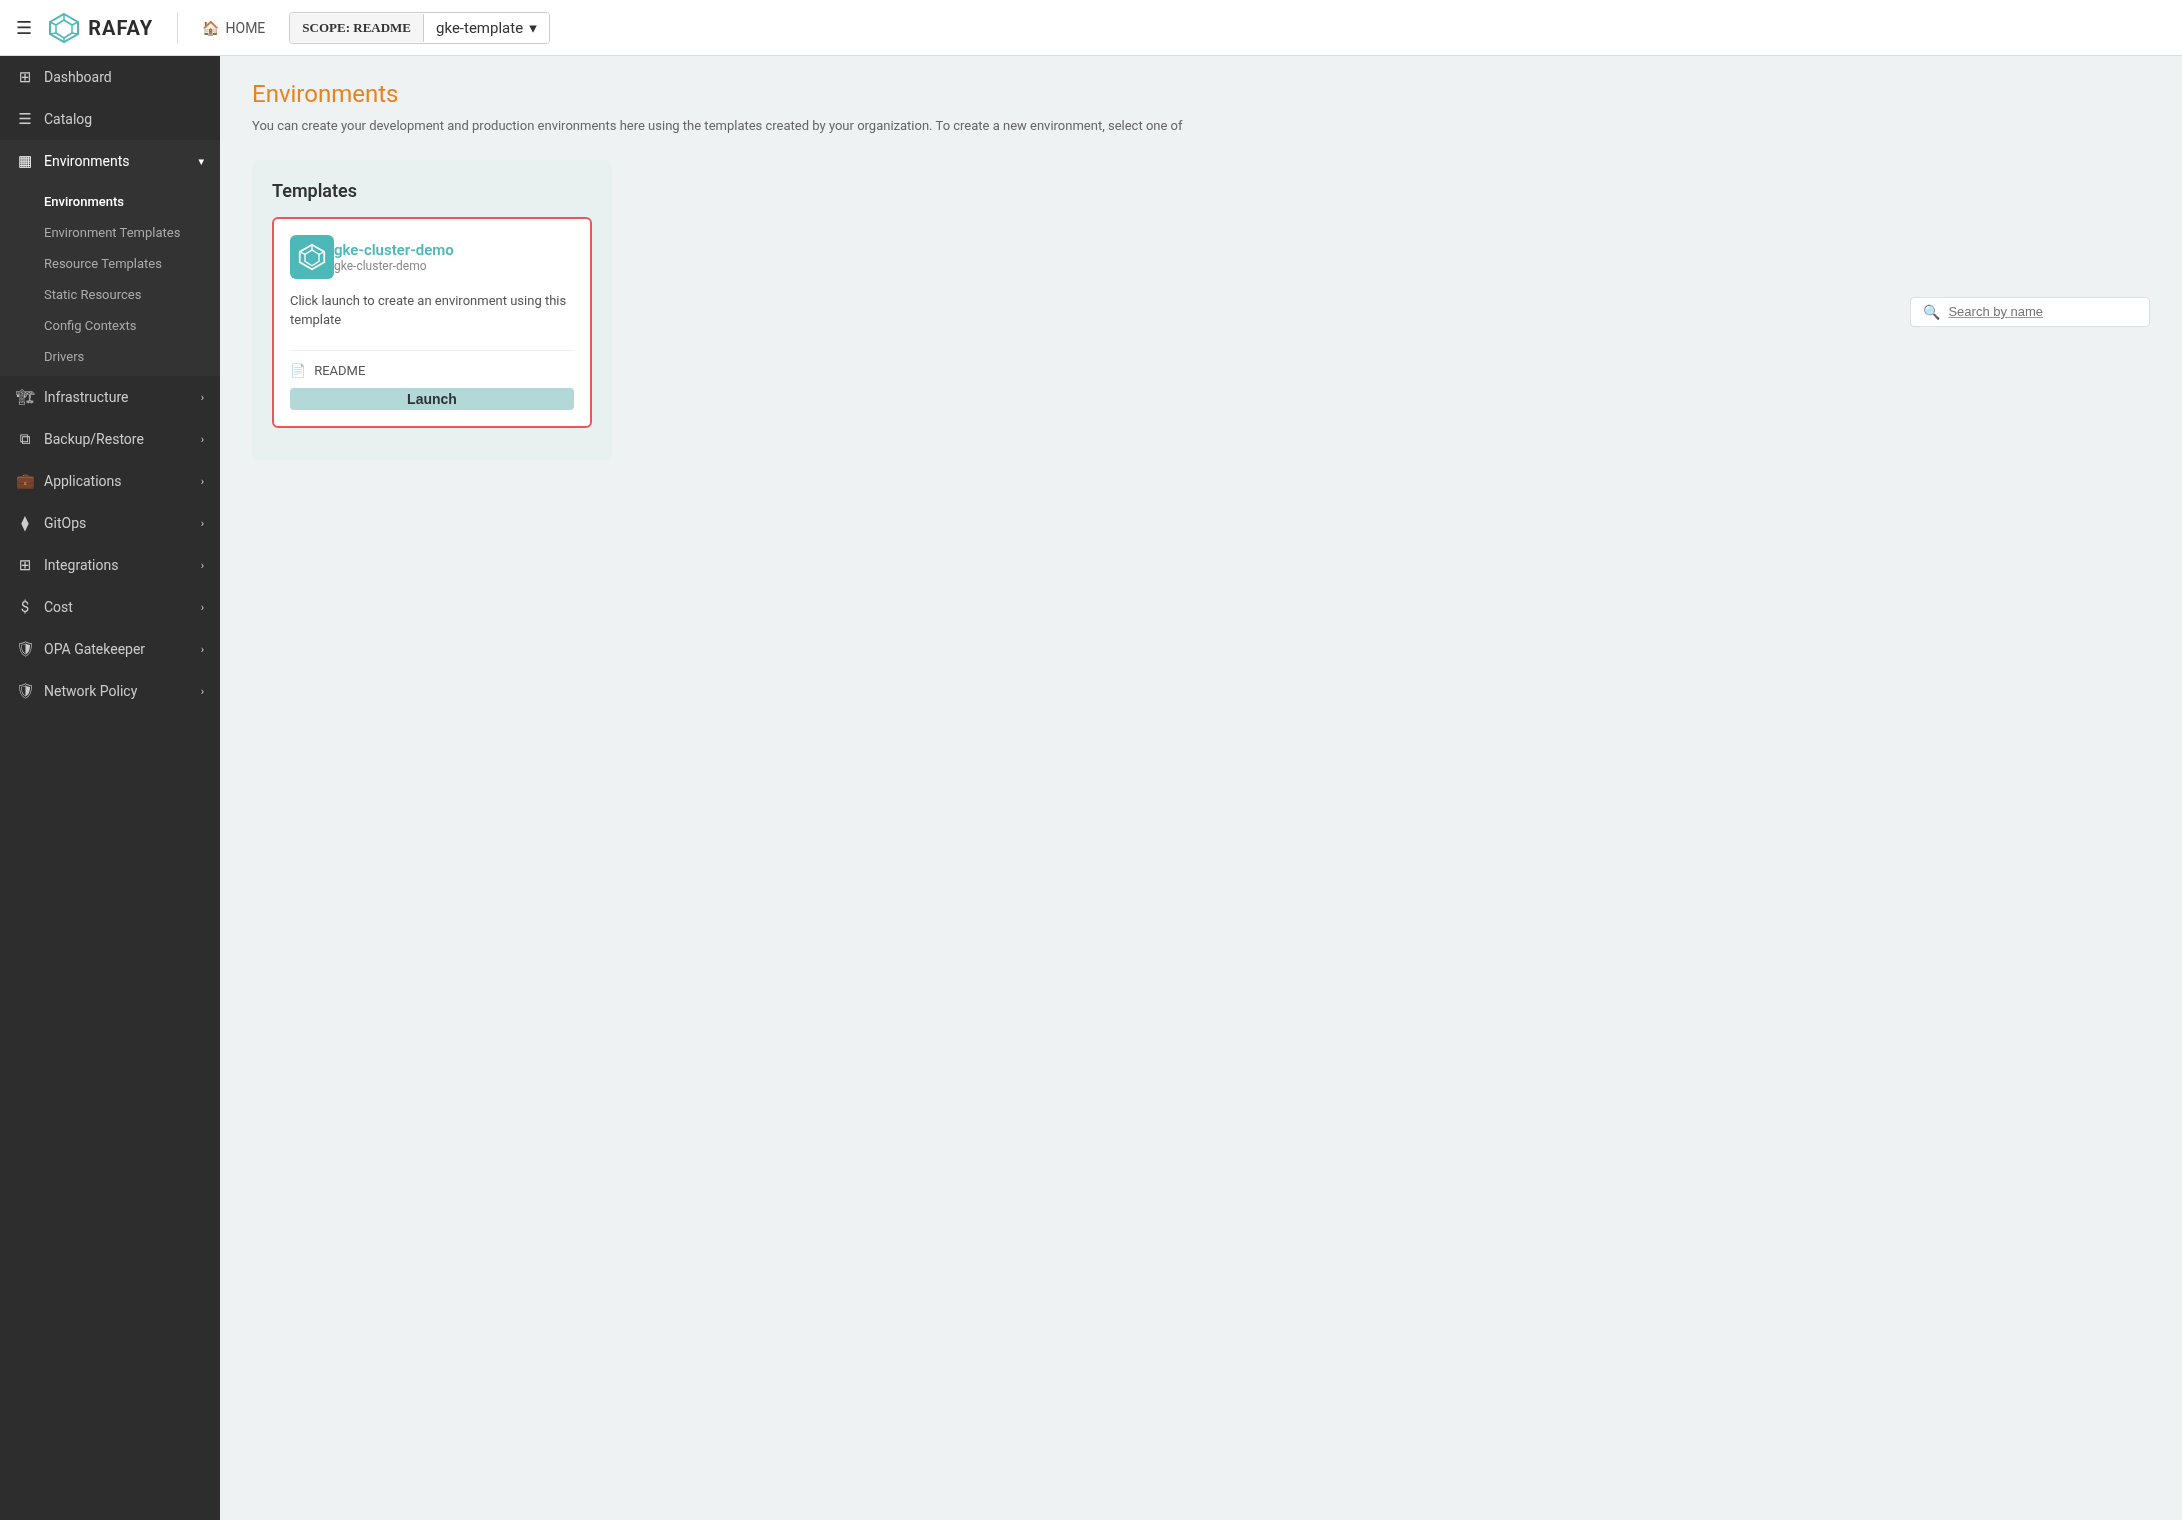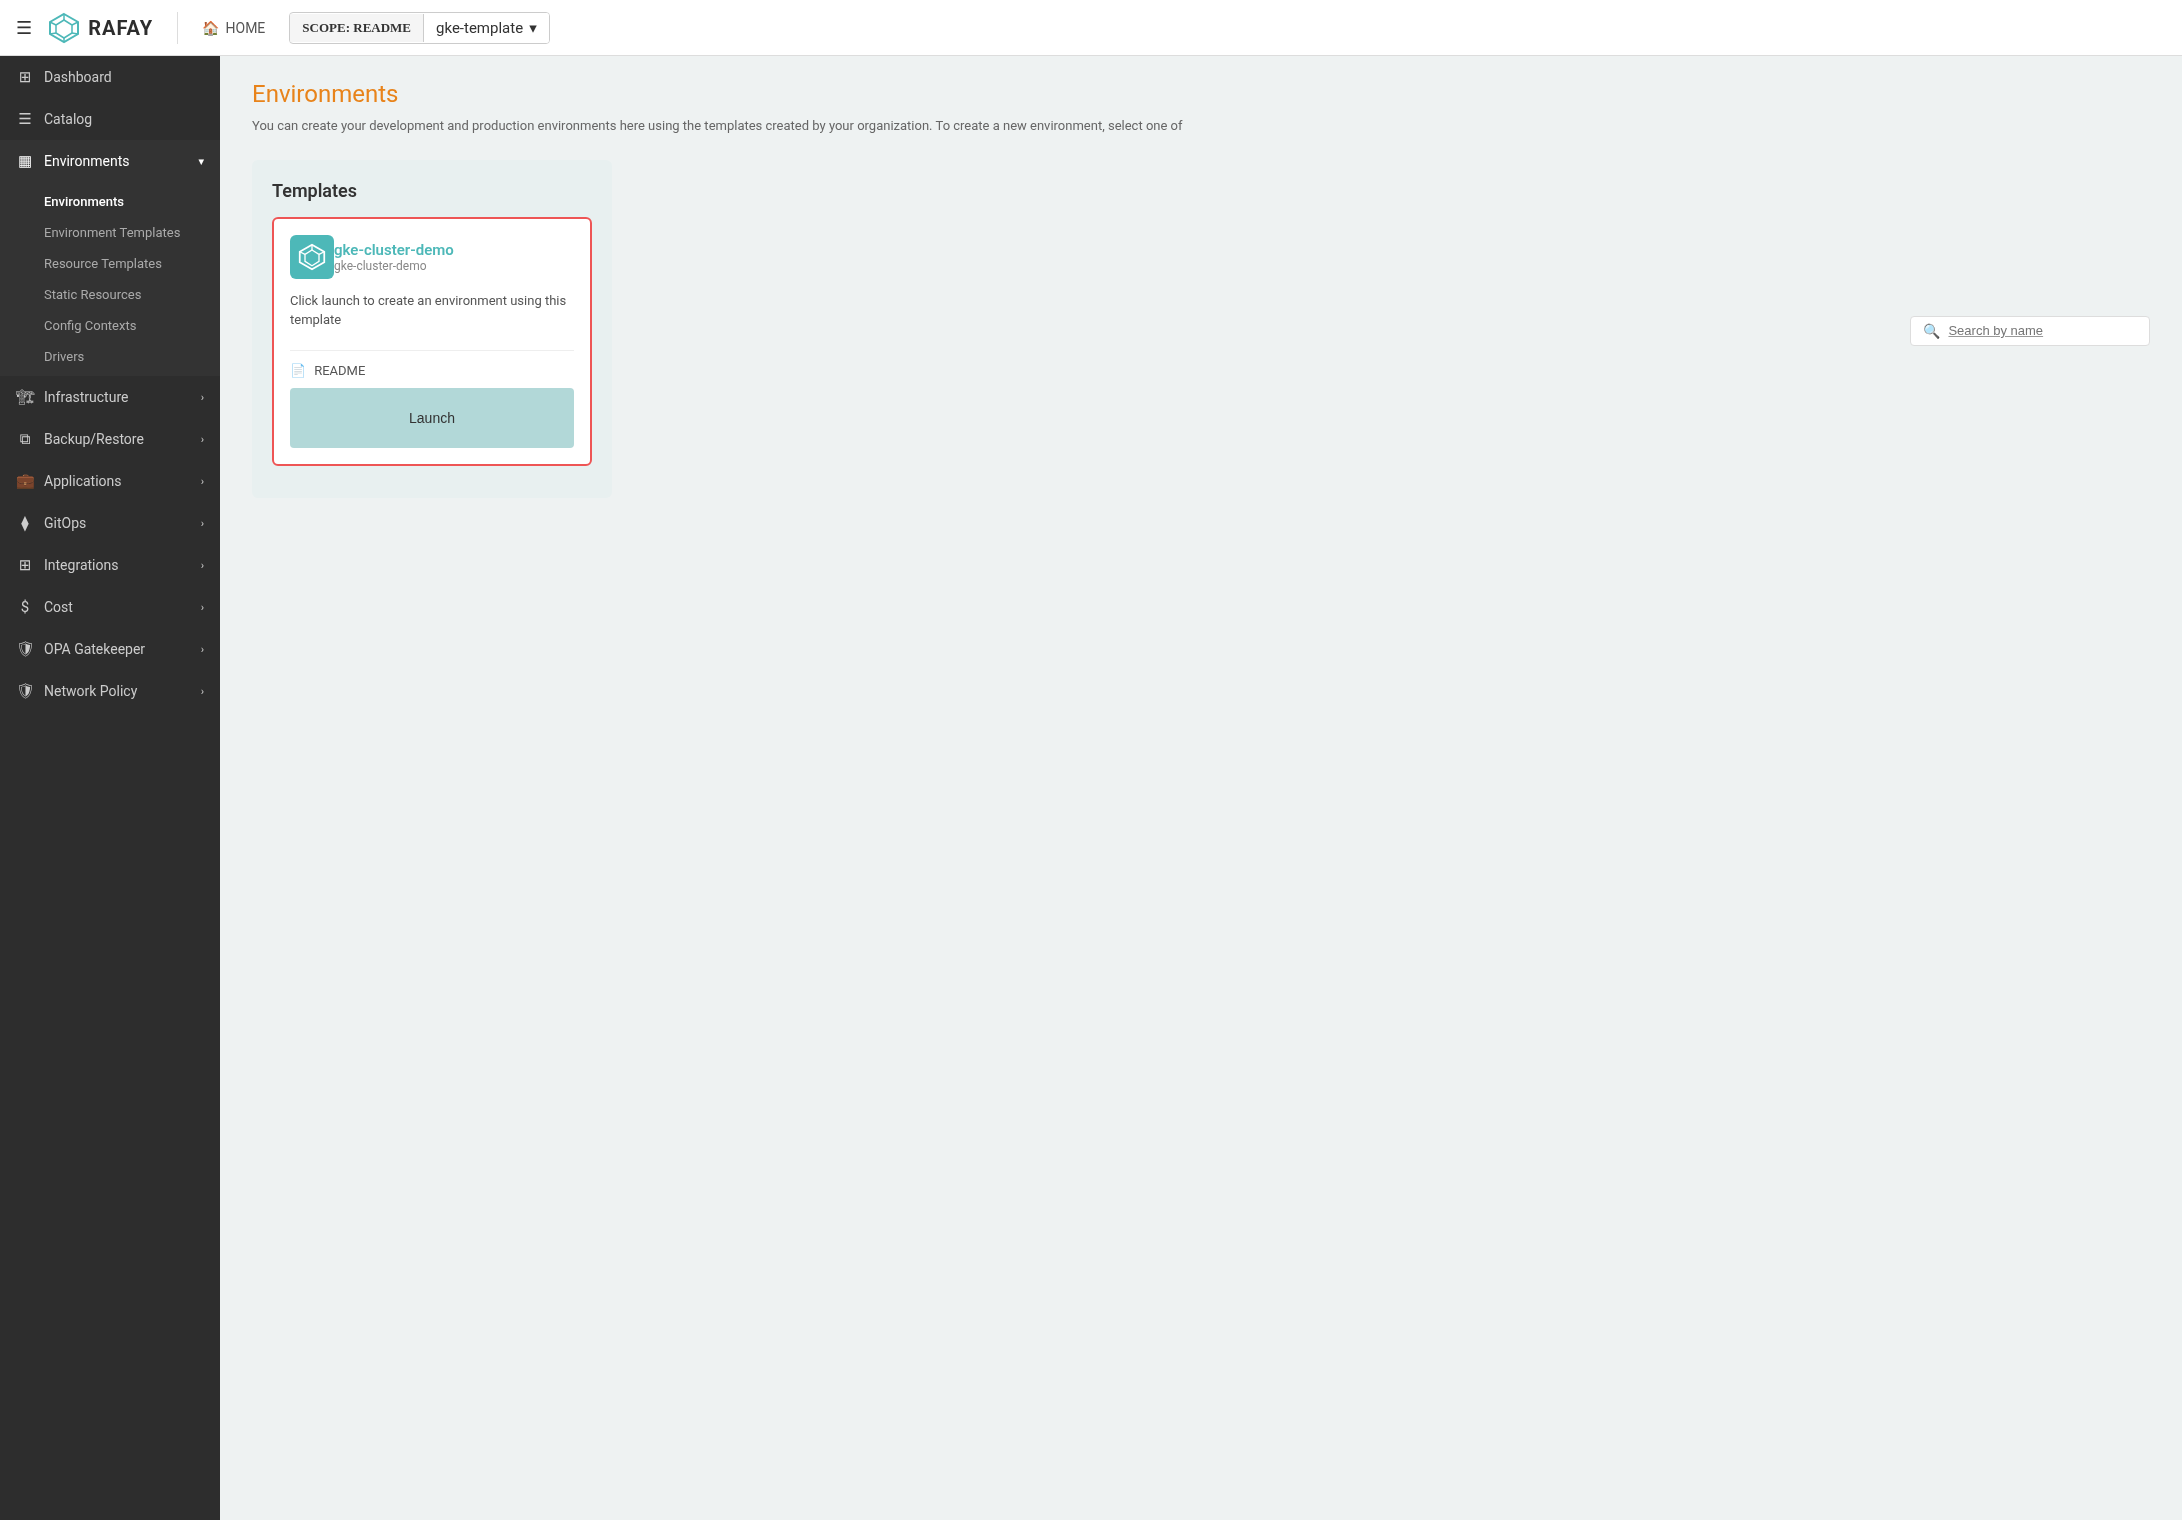--- a/index.html
+++ b/index.html
@@ -212,26 +212,26 @@
       display: flex;
       align-items: center;
       gap: 8px;
       font-size: 13px;
       color: #555;
       margin-bottom: 10px;
       cursor: pointer;
     }
     .launch-btn {
       width: 100%;
-      padding: 22px;
+      padding: 3px;
       background: #b2d8d8;
       border: none;
       border-radius: 4px;
       font-size: 14px;
-      font-weight: 400;
+      font-weight: 700;
       color: #333;
       cursor: pointer;
       text-align: center;
     }
 
     
     .search-area {
       flex: 1;
       display: flex;
       justify-content: flex-end;

